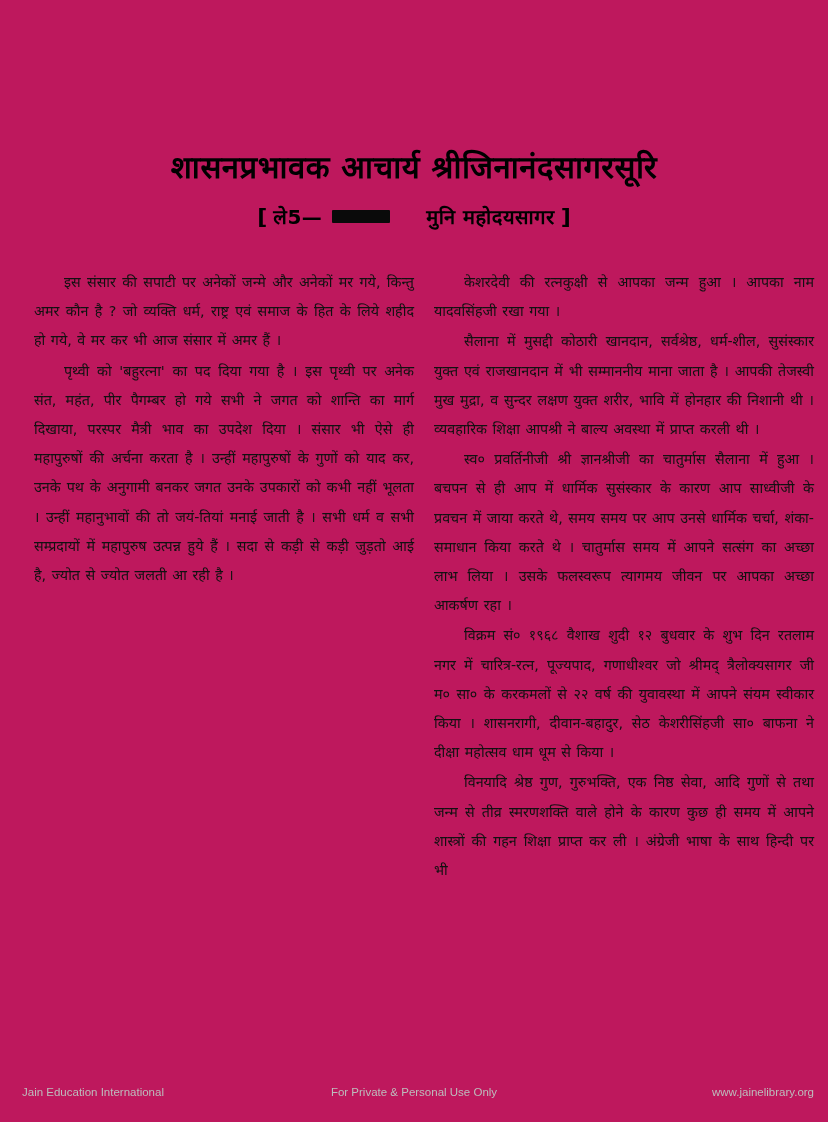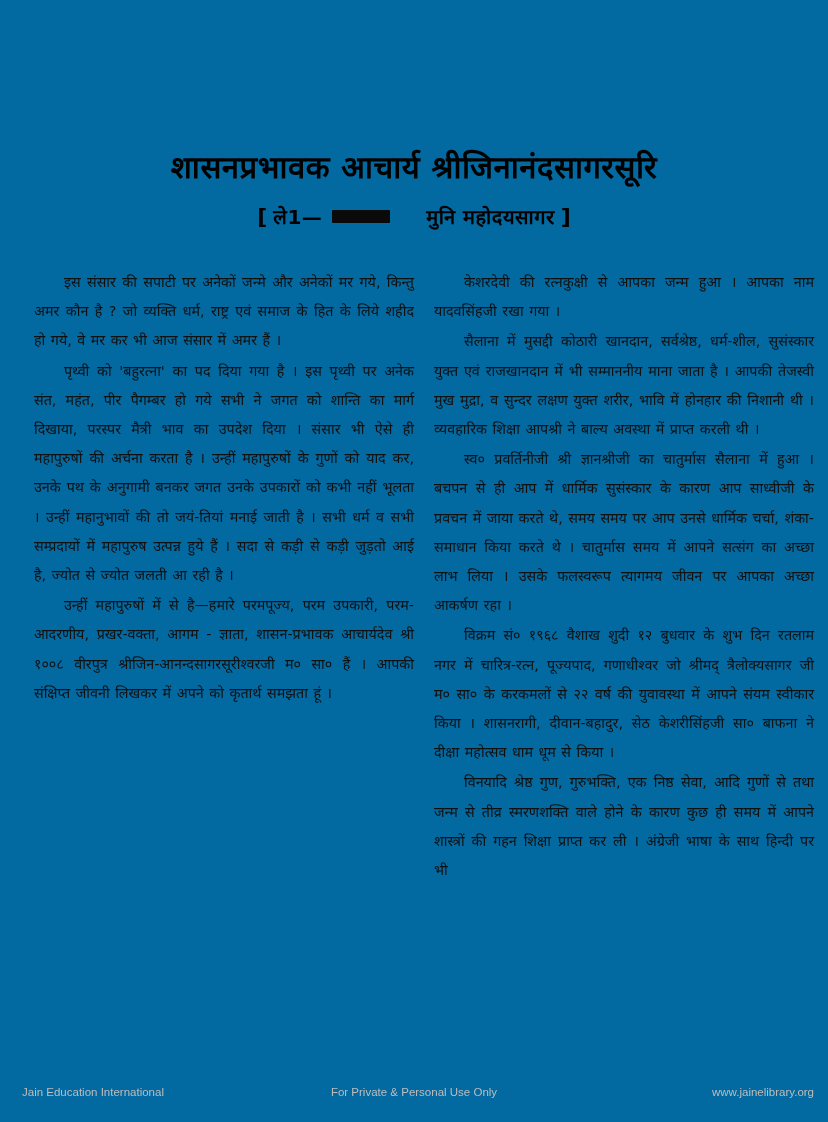--- a/index.html
+++ b/index.html
@@ -11,21 +11,21 @@
     width: 828px;
     height: 1122px;
     position: relative;
     font-family: "Liberation Serif", "DejaVu Serif", serif;
     overflow: hidden;
   }
 
   .page {
     position: absolute;
     inset: 0;
-    background: #0369a1;
+    background: #be185d;
   }
 
   
   .heading-block {
     position: absolute;
     left: 0;
     right: 0;
     top: 148px;
     text-align: center;
   }
@@ -118,33 +118,32 @@
 </head>
 <body>
 
 <div class="page">
 
   <div class="heading-block">
     <h1 class="doc-title">शासनप्रभावक  आचार्य श्रीजिनानंदसागरसूरि</h1>
 
     <div class="byline-row">
       <span class="byline-bracket">[</span>
-      <span class="byline-prefix">ले1—</span>
+      <span class="byline-prefix">ले5—</span>
       <span class="redaction"></span>
       <span class="byline-author">मुनि महोदयसागर</span>
       <span class="byline-bracket">]</span>
     </div>
   </div>
 
   <div class="columns">
 
     <div class="column">
       <p class="para">इस संसार की सपाटी पर  अनेकों  जन्मे  और अनेकों मर गये, किन्तु  अमर कौन है ?   जो  व्यक्ति  धर्म,  राष्ट्र एवं समाज के  हित के   लिये शहीद  हो गये, वे मर कर भी आज संसार में अमर हैं ।</p>
       <p class="para">पृथ्वी को 'बहुरत्ना' का पद  दिया  गया  है ।   इस पृथ्वी पर अनेक संत, महंत, पीर पैगम्बर हो गये सभी ने जगत को शान्ति का मार्ग  दिखाया,  परस्पर मैत्री भाव का उपदेश दिया ।   संसार भी ऐसे ही महापुरुषों की अर्चना करता है ।   उन्हीं महापुरुषों  के  गुणों को याद कर, उनके पथ के  अनुगामी बनकर  जगत  उनके उपकारों को कभी  नहीं  भूलता ।   उन्हीं महानुभावों की तो जयं-तियां मनाई जाती है ।   सभी  धर्म  व  सभी  सम्प्रदायों में महापुरुष उत्पन्न हुये हैं ।   सदा से कड़ी से  कड़ी जुड़तो आई है, ज्योत से ज्योत जलती आ रही है ।</p>
-      <p class="para">उन्हीं महापुरुषों में  से  है—हमारे  परमपूज्य,  परम उपकारी,  परम-आदरणीय,  प्रखर-वक्ता, आगम - ज्ञाता, शासन-प्रभावक आचार्यदेव  श्री १००८ वीरपुत्र  श्रीजिन-आनन्दसागरसूरीश्वरजी म० सा० हैं ।   आपकी संक्षिप्त जीवनी लिखकर में अपने को कृतार्थ समझता हूं ।</p>
     </div>
 
     <div class="column">
       <p class="para">केशरदेवी की रत्नकुक्षी से  आपका  जन्म हुआ ।   आपका नाम यादवसिंहजी रखा गया ।</p>
       <p class="para">सैलाना में मुसद्दी कोठारी खानदान, सर्वश्रेष्ठ, धर्म-शील, सुसंस्कार युक्त एवं राजखानदान  में भी सम्माननीय माना जाता है ।   आपकी तेजस्वी मुख मुद्रा, व सुन्दर लक्षण युक्त शरीर, भावि में होनहार  की  निशानी थी । व्यवहारिक शिक्षा आपश्री ने बाल्य अवस्था में प्राप्त करली थी ।</p>
       <p class="para">स्व० प्रवर्तिनीजी श्री ज्ञानश्रीजी  का  चातुर्मास सैलाना में हुआ ।  बचपन से ही आप में  धार्मिक सुसंस्कार के कारण आप साध्वीजी के प्रवचन में जाया करते थे, समय समय पर आप उनसे धार्मिक चर्चा, शंका-समाधान किया करते थे ।   चातुर्मास समय में आपने सत्संग का अच्छा लाभ लिया । उसके फलस्वरूप त्यागमय जीवन पर आपका अच्छा आकर्षण रहा ।</p>
       <p class="para">विक्रम सं० १९६८ वैशाख शुदी १२ बुधवार के शुभ दिन रतलाम नगर में चारित्र-रत्न, पूज्यपाद, गणाधीश्वर जो श्रीमद् त्रैलोक्यसागर जी म० सा० के करकमलों से २२ वर्ष की युवावस्था में आपने संयम स्वीकार किया । शासनरागी,  दीवान-बहादुर,  सेठ  केशरीसिंहजी सा० बाफना ने दीक्षा महोत्सव धाम धूम से किया ।</p>
       <p class="para last-of-col">विनयादि श्रेष्ठ गुण, गुरुभक्ति, एक निष्ठ सेवा,  आदि गुणों से तथा जन्म से तीव्र स्मरणशक्ति वाले होने के कारण कुछ ही समय में आपने शास्त्रों की गहन शिक्षा प्राप्त कर ली ।   अंग्रेजी भाषा के साथ हिन्दी पर भी</p>
     </div>
 

